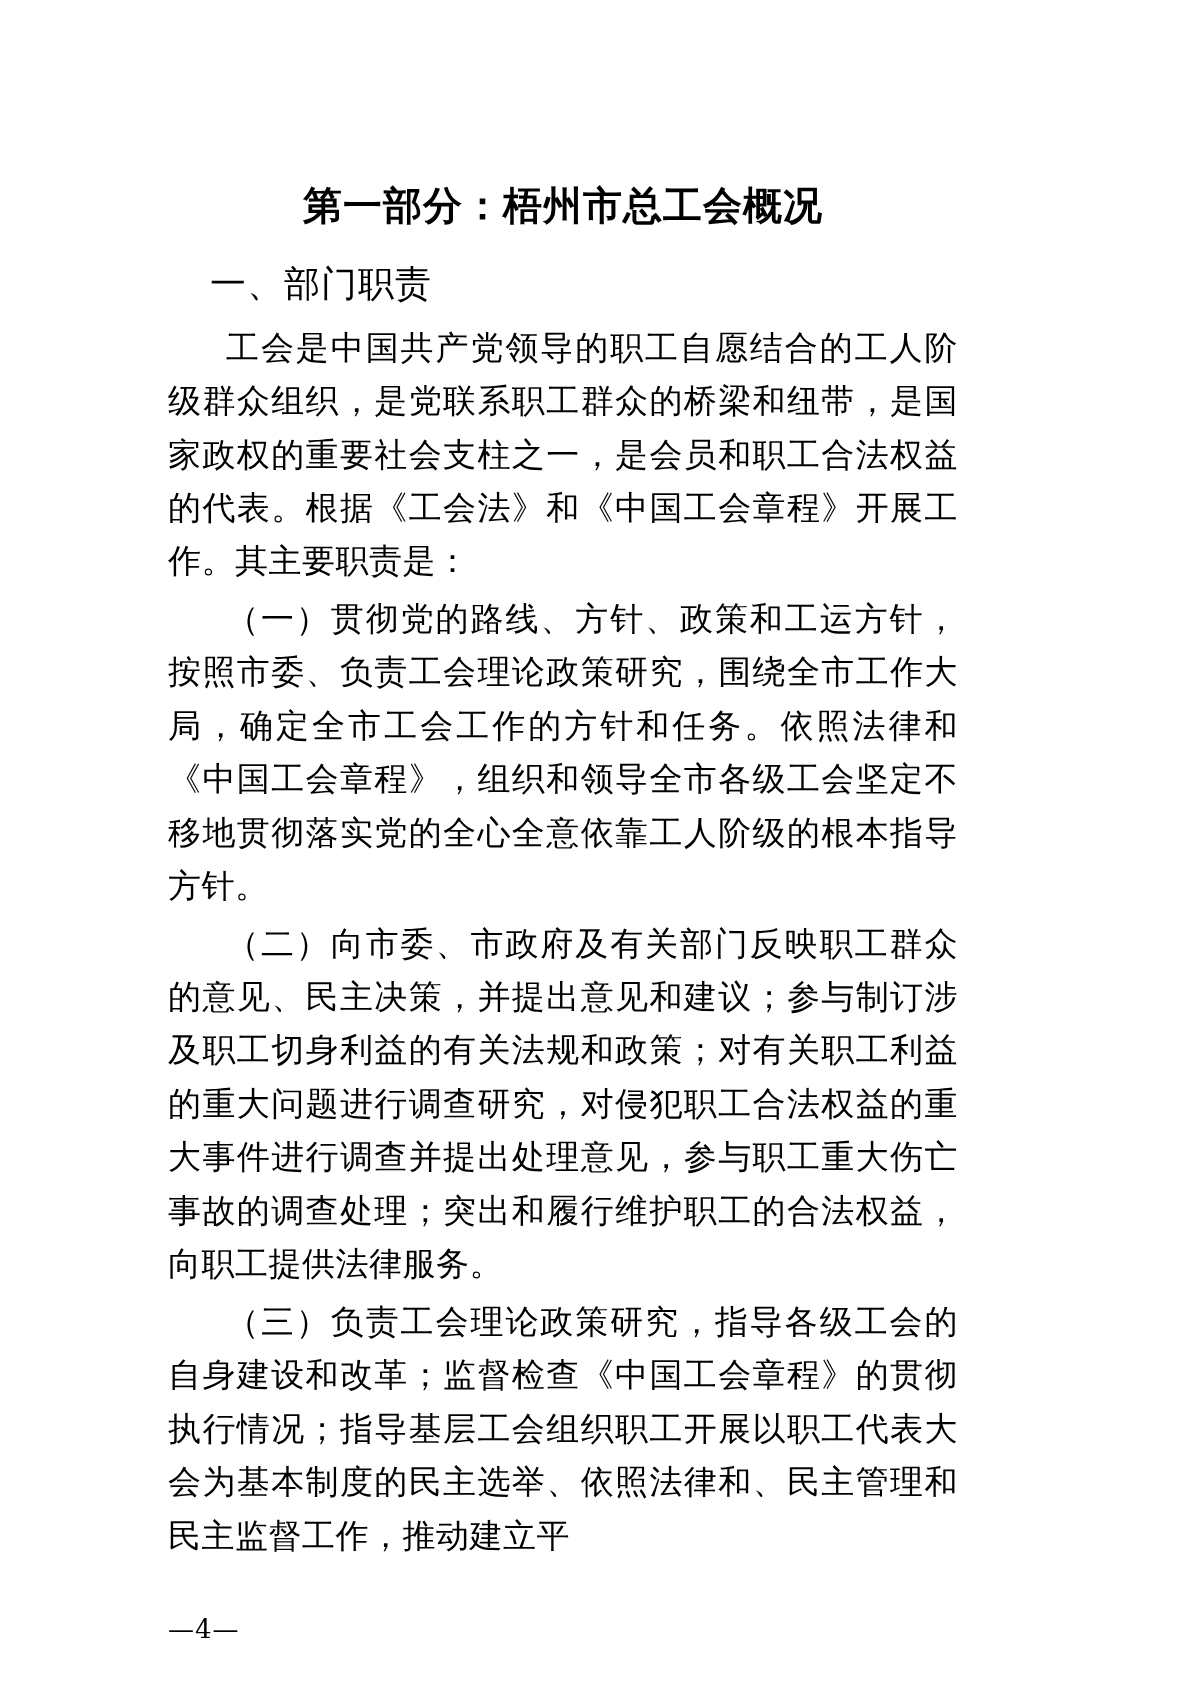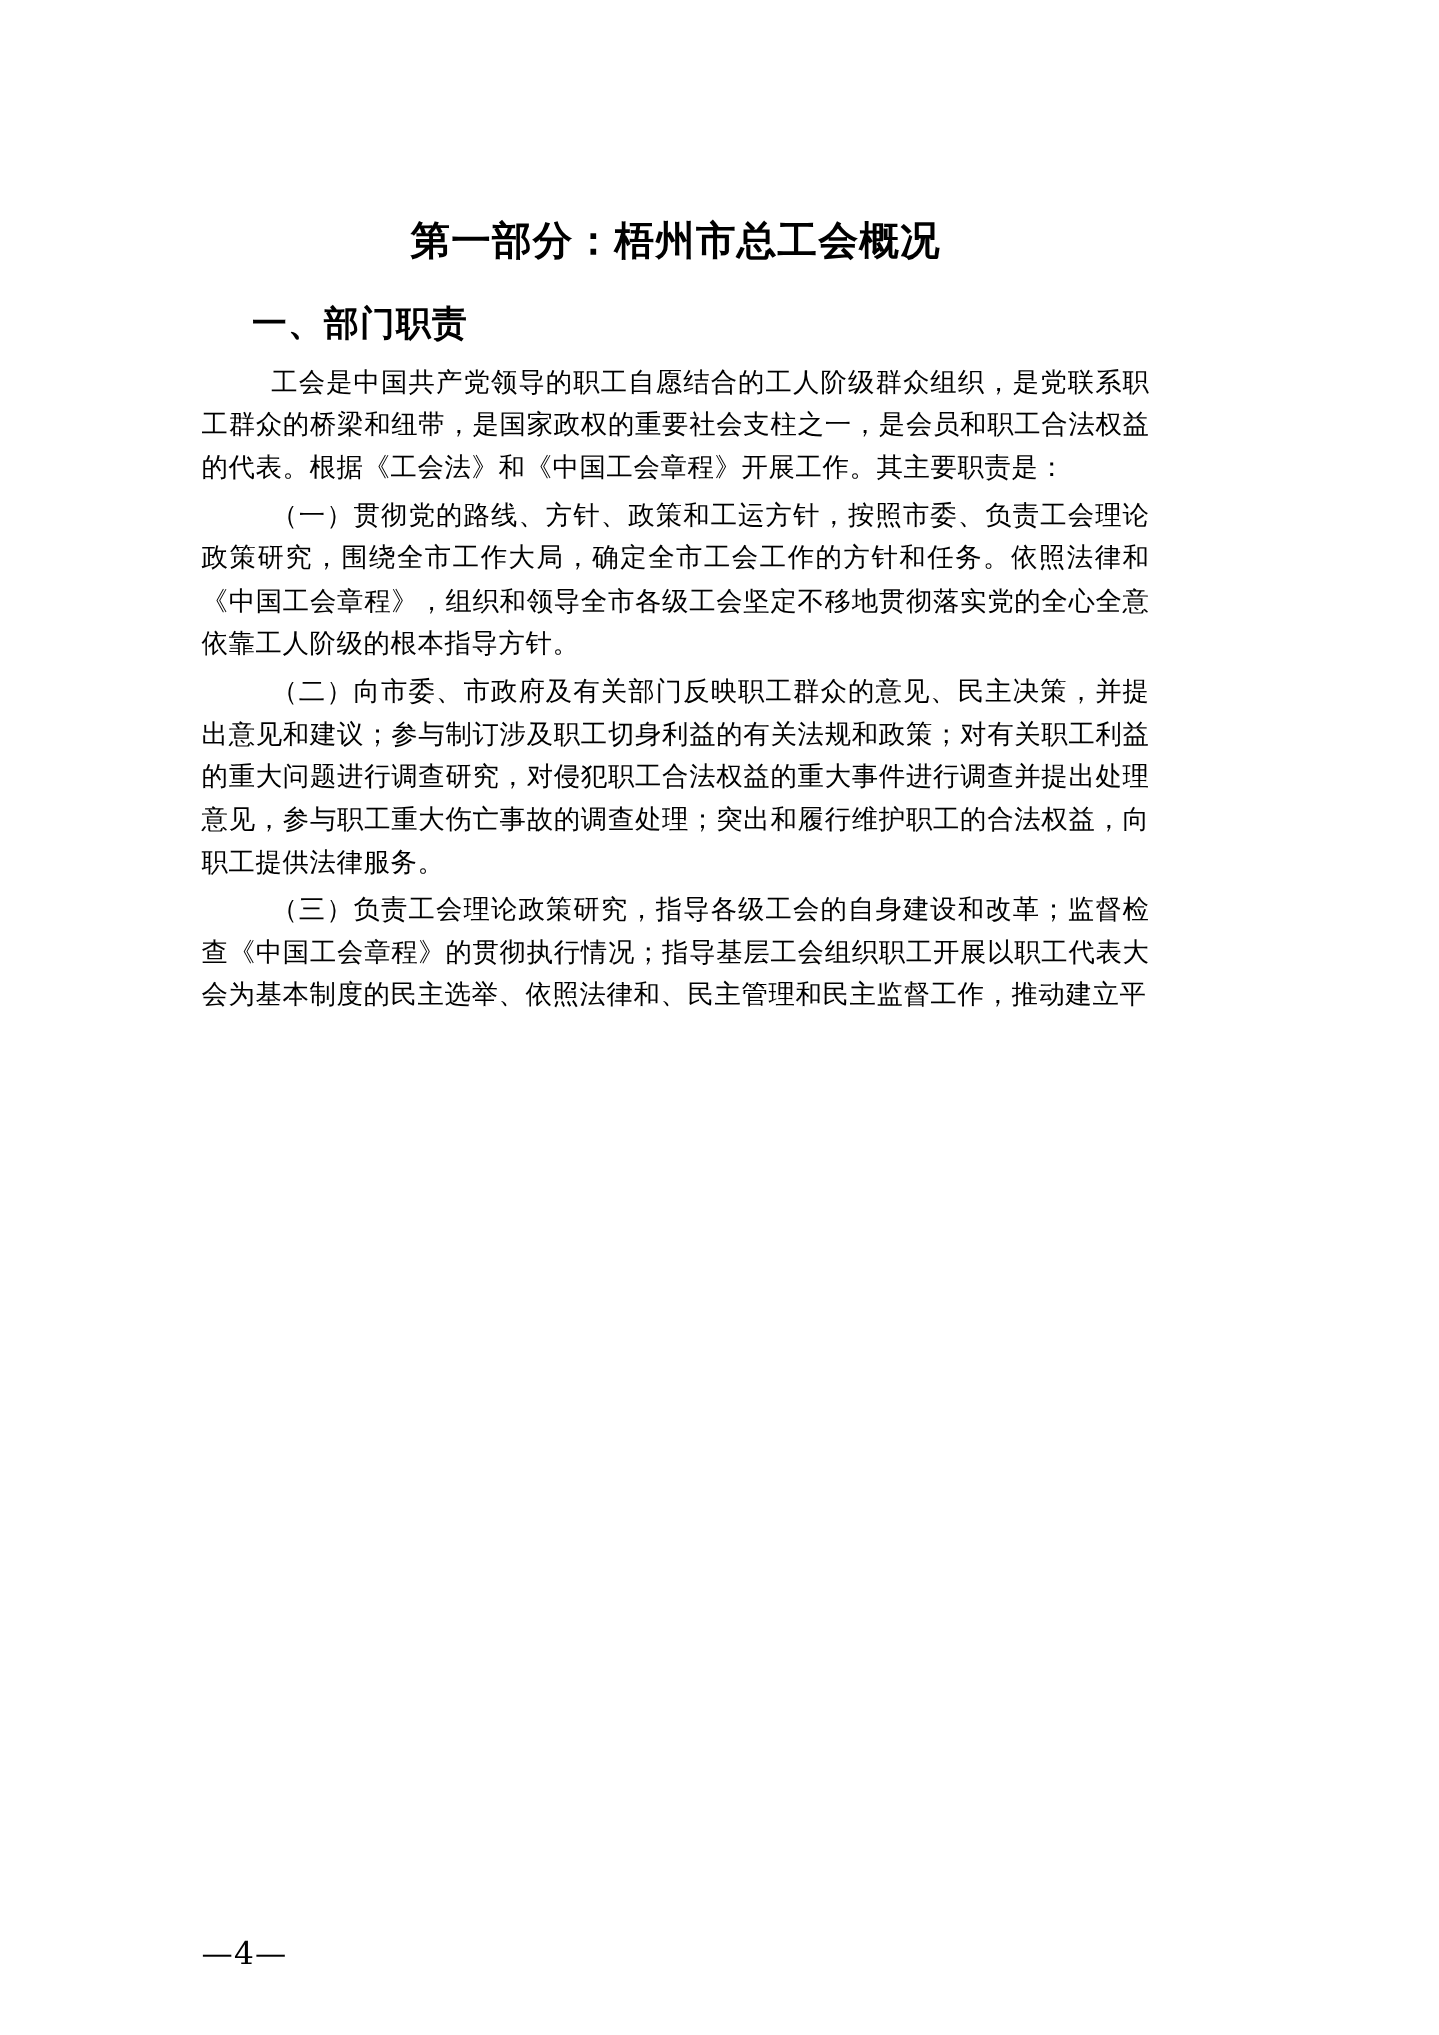--- a/index.html
+++ b/index.html
@@ -22,37 +22,37 @@
     box-sizing: border-box;
     padding: 0;
   }
   .content {
     position: absolute;
     left: 168px;
     top: 178px;
     width: 790px;
   }
   .doc-title {
-    font-size: 33px;
+    font-size: 39px;
     font-weight: bold;
     text-align: center;
     letter-spacing: 1px;
     margin: 0 0 24px 0;
     line-height: 1.4;
   }
   .section-heading {
-    font-size: 29px;
-    font-weight: bold;
+    font-size: 36px;
+    font-weight: normal;
     margin: 0 0 10px 0;
     text-indent: 42px;
     line-height: 1.5;
     letter-spacing: 1px;
   }
   .para {
-    font-size: 22px;
+    font-size: 33px;
     line-height: 1.62;
     margin: 0 0 4px 0;
     text-indent: 58px;
     text-align: justify;
     text-justify: inter-ideograph;
     letter-spacing: 0.5px;
   }
   .page-number {
     position: absolute;
     left: 168px;

